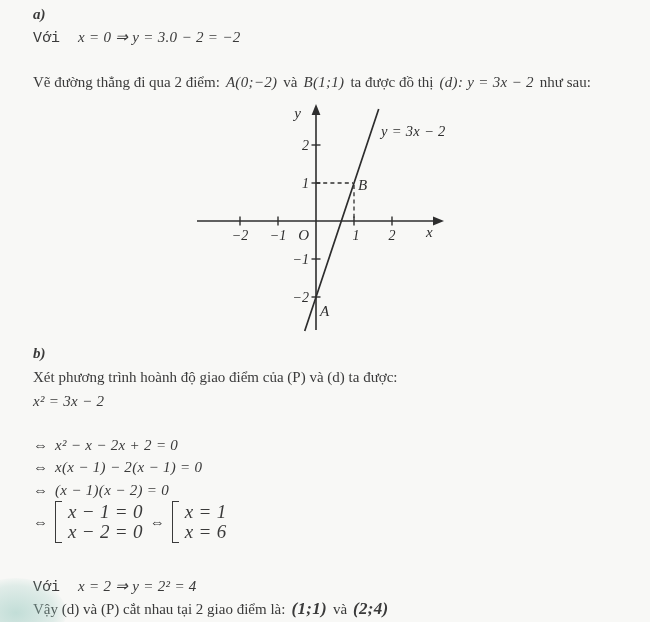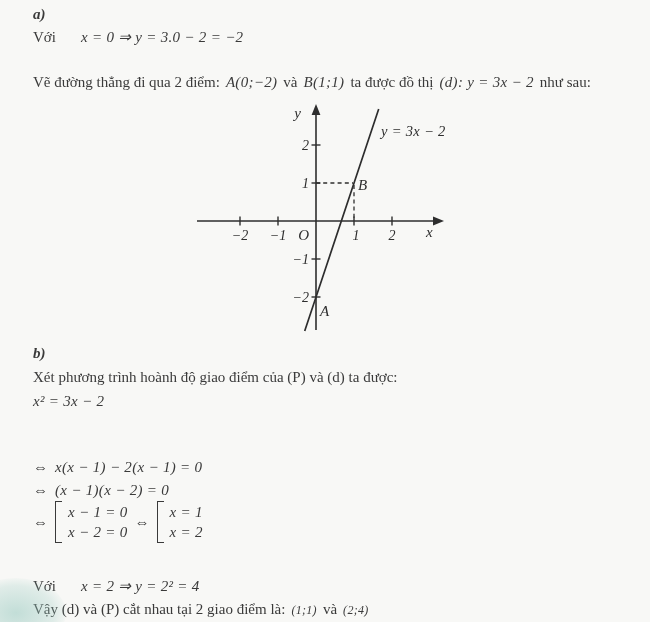--- a/index.html
+++ b/index.html
@@ -11,36 +11,36 @@
     color:#3a3a3a;
     overflow:hidden;
   }
   .line {
     position:absolute; left:33px;
     font-size:15px; line-height:20px;
     white-space:nowrap;
   }
   .sec-label { font-weight:bold; font-style:italic; font-size:15px; }
   .math { font-style:italic; letter-spacing:0.3px;margin-top:44px; }
-  .prefix { font-style:normal; margin-right:25px; }
+  .prefix { font-style:normal; margin-right:18px;font-family:Liberation Mono, monospace; }
   .arrow { font-style:normal; margin-right:7px; }
   .gap-r { margin-right:6px; }
-  .big-paren { font-size:12px; }
+  .big-paren { font-size:17px;font-weight:bold; }
 
   
   .cases { display:flex; align-items:center; }
   .case-group { display:flex; align-items:stretch; margin-right:7px; }
   .bracket-glyph {
     width:6px;
     border-left:1.6px solid #3a3a3a;
     border-top:1.6px solid #3a3a3a;
     border-bottom:1.6px solid #3a3a3a;
   }
   .case-lines { display:flex; flex-direction:column; padding:1px 0 1px 6px; }
-  .case-line { font-style:italic; letter-spacing:0.3px; font-size:15px; line-height:20px; }
+  .case-line { font-style:italic; letter-spacing:0.3px; font-size:19px; line-height:20px; }
 
   .graph { position:absolute; left:189px; top:103px; }
   .graph text { fill:#2e2e2e; font-family:"Liberation Serif", serif; }
   .graph .tick-num { font-size:14px; font-style:italic; }
   .graph .axis-lab { font-size:15px; font-style:italic; }
   .graph .eq-lab { font-size:14.5px; font-style:italic; letter-spacing:0.3px; }
 
   .smudge {
     position:absolute; left:-34px; bottom:-26px;
     width:100px; height:70px; border-radius:50%;
@@ -105,20 +105,23 @@
   </svg>
 
   <div class="line sec-label" style="top:343px">b)</div>
 
   <div class="line" style="top:367px">Xét phương trình hoành độ giao điểm của (P) và (d) ta được:</div>
 
   <div class="line" style="top:391px">
     <span class="math">x² = 3x − 2</span>
   </div>
 
+  <div class="line" style="top:435px">
+    <span class="arrow">⇔</span><span class="math">x² − x − 2x + 2 = 0</span>
+  </div>
   <div class="line" style="top:457px">
     <span class="arrow">⇔</span><span class="math">x(x − 1) − 2(x − 1) = 0</span>
   </div>
   <div class="line" style="top:480px">
     <span class="arrow">⇔</span><span class="math">(x − 1)(x − 2) = 0</span>
   </div>
 
   <div class="line cases" style="top:501px">
     <span class="arrow">⇔</span>
     <span class="case-group">
@@ -126,21 +129,21 @@
       <span class="case-lines">
         <span class="case-line">x − 1 = 0</span>
         <span class="case-line">x − 2 = 0</span>
       </span>
     </span>
     <span class="arrow">⇔</span>
     <span class="case-group">
       <span class="bracket-glyph"></span>
       <span class="case-lines">
         <span class="case-line">x = 1</span>
-        <span class="case-line">x = 2</span>
+        <span class="case-line">x = 6</span>
       </span>
     </span>
   </div>
 
   <div class="line" style="top:576px">
     <span class="prefix">Với</span><span class="math">x = 2 ⇒ y = 2² = 4</span>
   </div>
 
   <div class="line" style="top:599px">
     <span class="gap-r">Vậy (d) và (P) cắt nhau tại 2 giao điểm là:</span><span class="math big-paren gap-r">(1;1)</span><span class="gap-r">và</span><span class="math big-paren">(2;4)</span>

